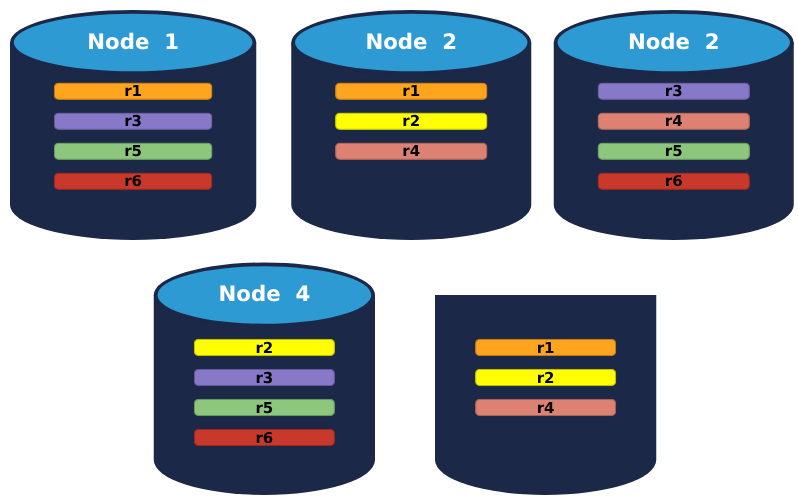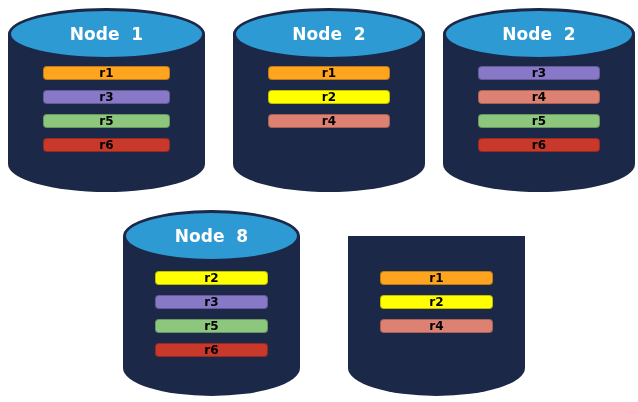--- a/index.html
+++ b/index.html
@@ -113,21 +113,21 @@
       <div class="bar" style="background: rgb(136, 121, 200);">r3</div>
       <div class="bar" style="background: rgb(221, 130, 114);">r4</div>
       <div class="bar" style="background: rgb(141, 199, 126);">r5</div>
       <div class="bar" style="background: rgb(200, 57, 43);">r6</div>
     </div>
   </div>
 
   <div class="node bottom-row" style="left:123px; top:210px; width:177px; height:186px;">
     <div class="cyl-body"></div>
     <div class="cyl-top">
-      <span class="node-label">Node  8</span>
+      <span class="node-label">Node  4</span>
     </div>
     <div class="bars">
       <div class="bar" style="background: rgb(255, 255, 0);">r2</div>
       <div class="bar" style="background: rgb(136, 121, 200);">r3</div>
       <div class="bar" style="background: rgb(141, 199, 126);">r5</div>
       <div class="bar" style="background: rgb(200, 57, 43);">r6</div>
     </div>
   </div>
 
   <div class="node bottom-row" style="left:348px; top:210px; width:177px; height:186px;">

